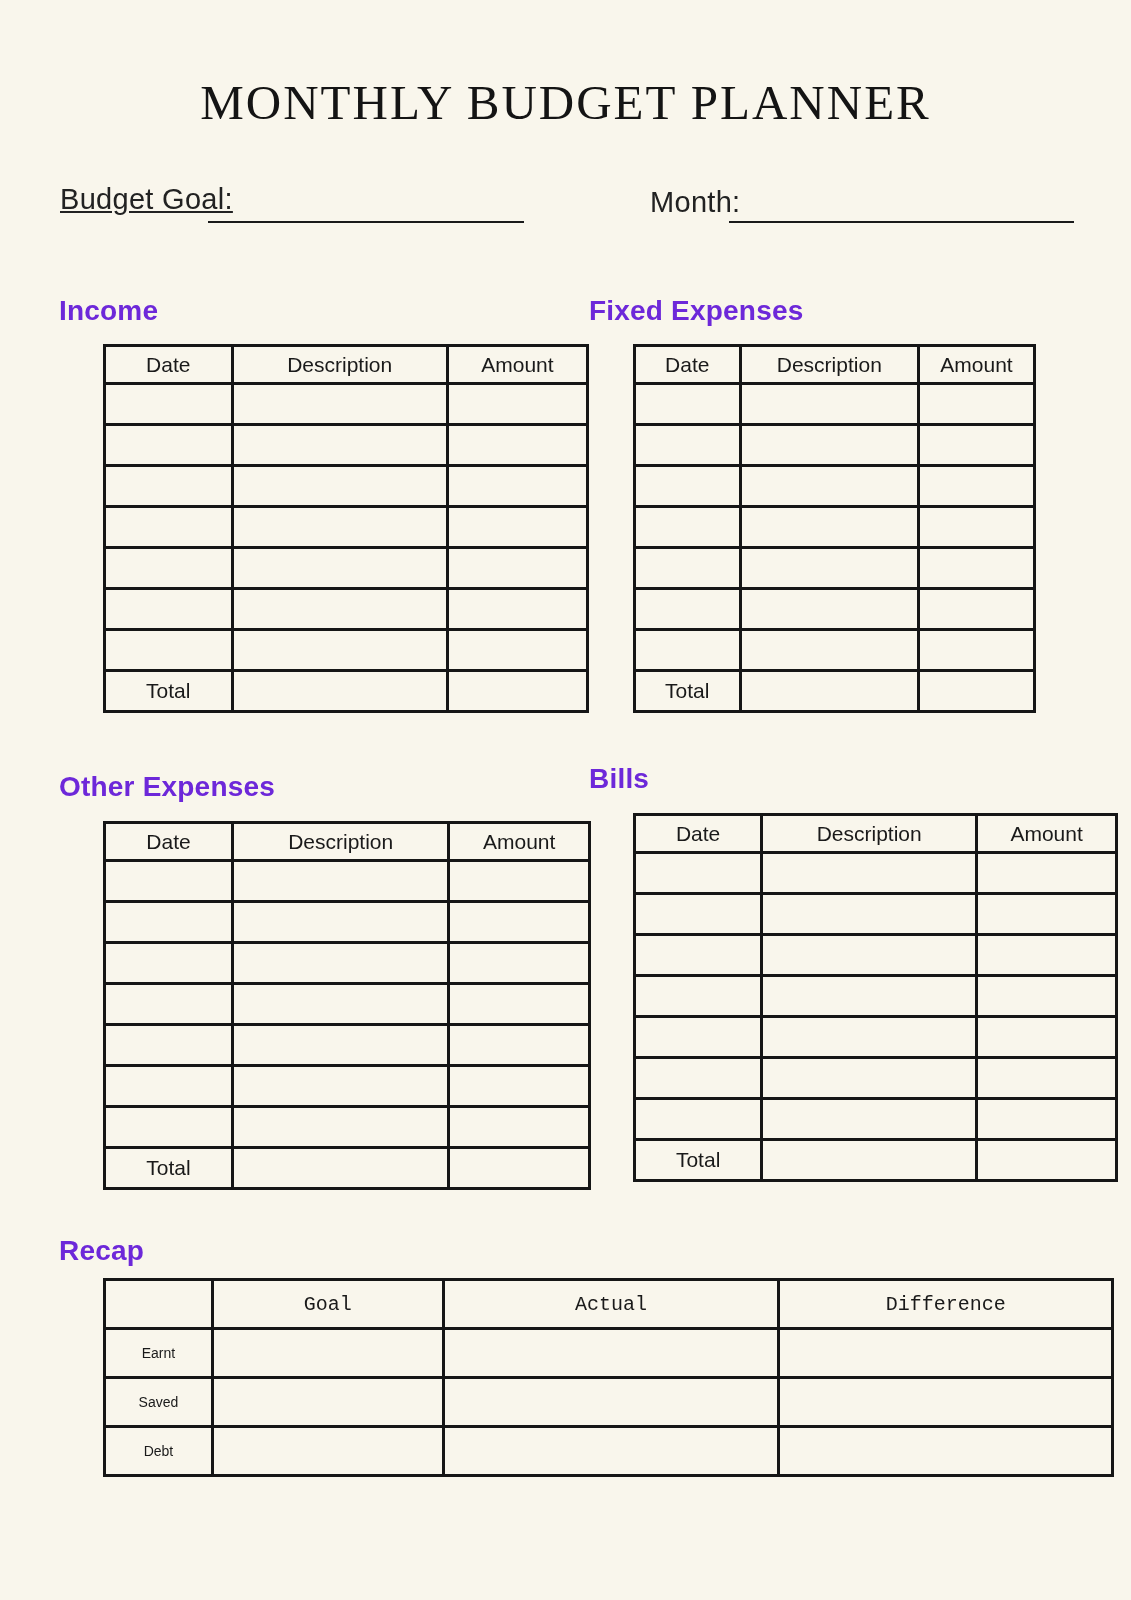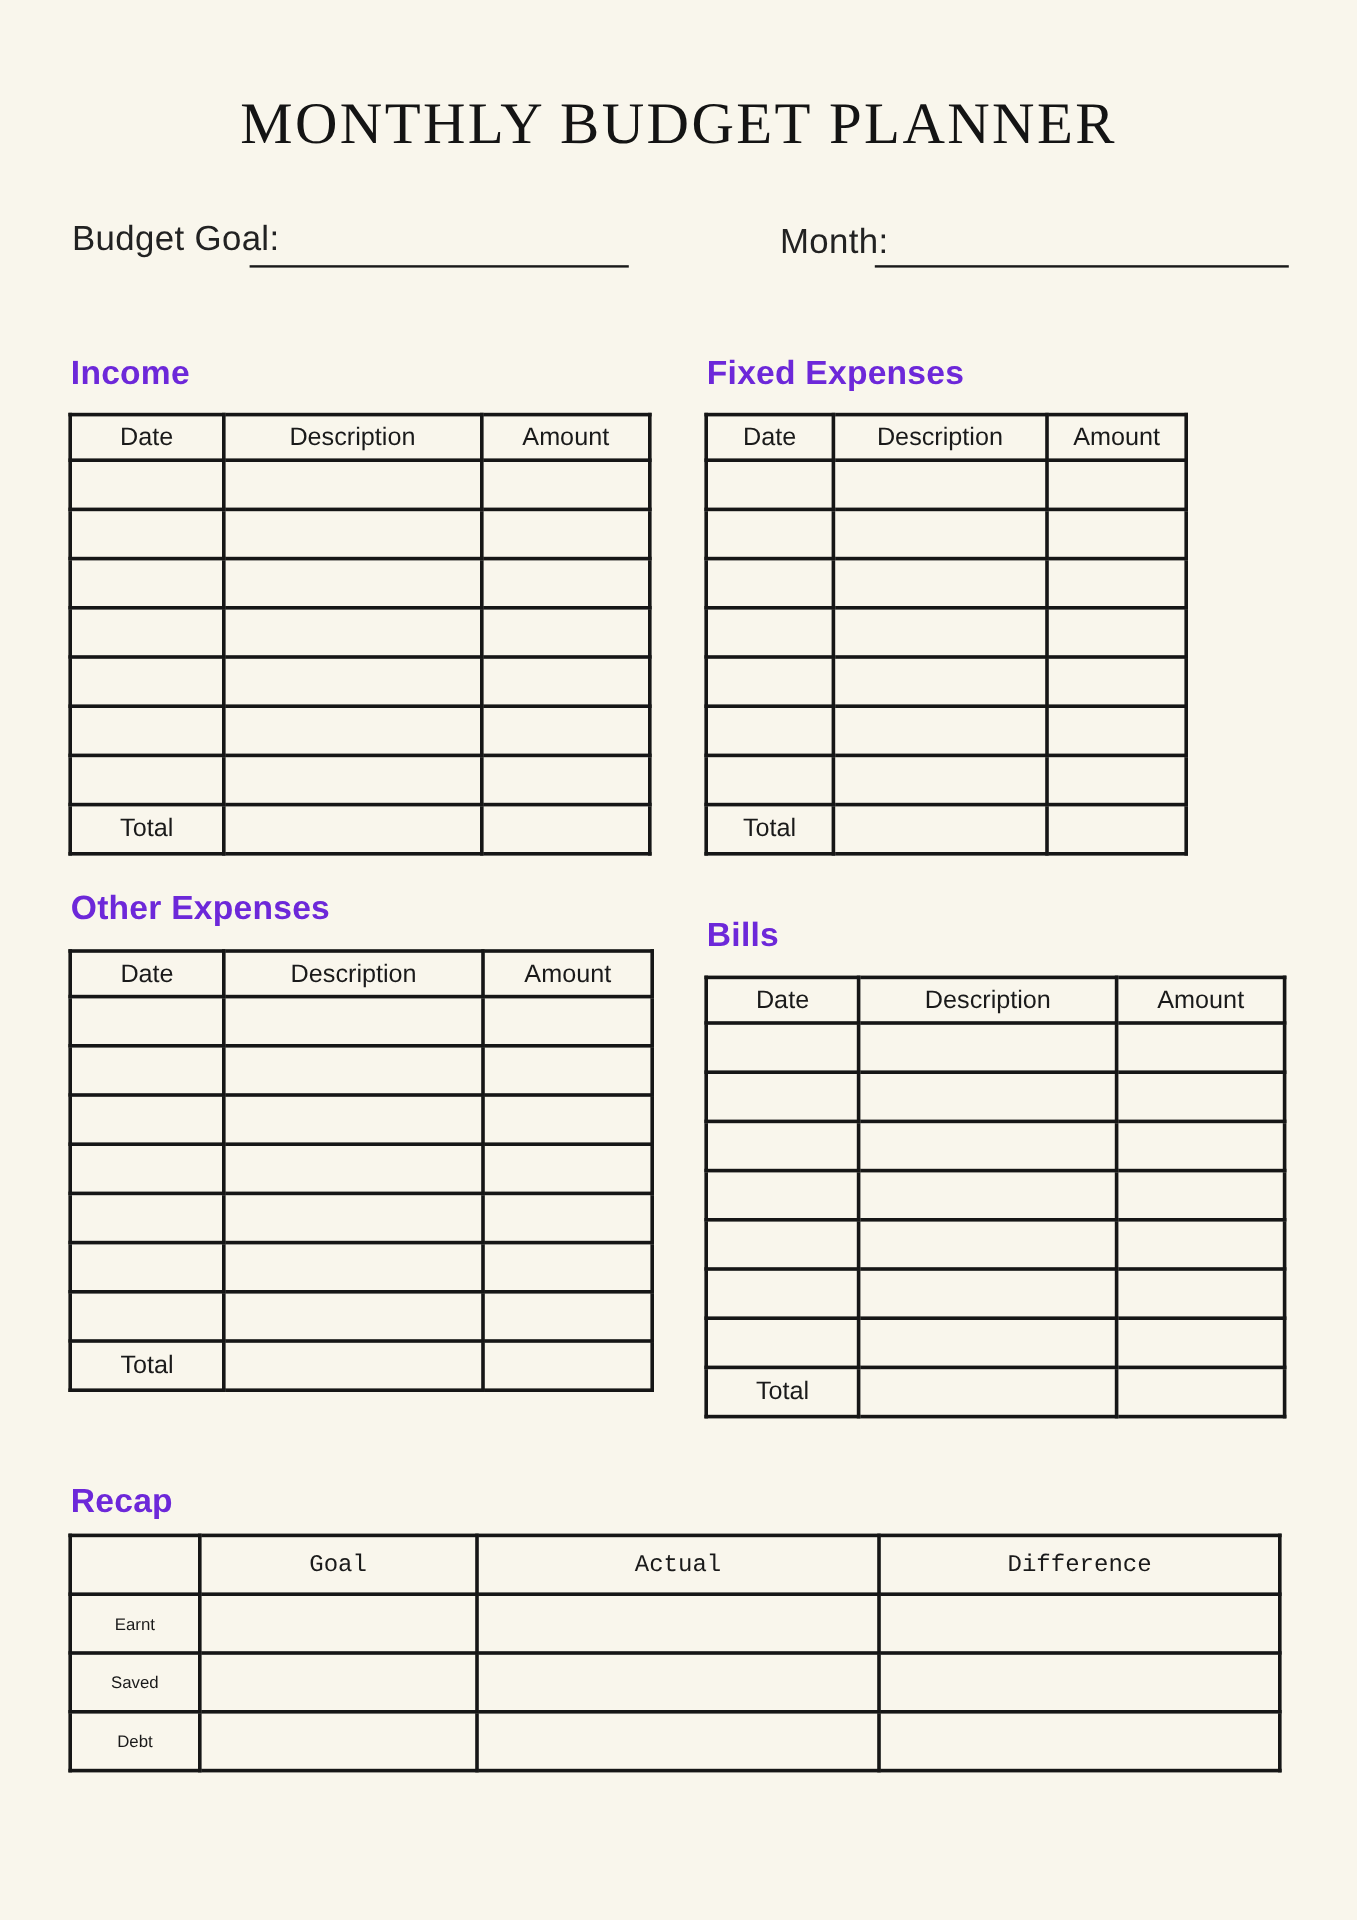--- a/index.html
+++ b/index.html
@@ -18,44 +18,44 @@
     position:absolute; top:74px; left:0; width:100%;
     margin:0; text-align:center;
     font-family:"Liberation Serif","DejaVu Serif",serif;
     font-weight:normal; font-size:49px; letter-spacing:2px;
     color:#141414;
   }
 
   .field-label {
     position:absolute; font-size:29px; color:#222; letter-spacing:0.3px;
   }
-  #budget-goal-label { left:60px; top:183px; }
+  #budget-goal-label { left:60px; top:183px;text-decoration:underline; }
   #month-label { left:650px; top:186px; }
   .fill-line { position:absolute; height:2px; background:#1a1a1a; }
   #budget-goal-line { left:208px; top:221px; width:316px; }
   #month-line { left:729px; top:221px; width:345px; }
 
   .sec { position:absolute; }
   #sec-income { left:57px;  top:296px; width:486px; }
   #sec-fixed  { left:587px; top:296px; width:403px; }
-  #sec-other  { left:57px;  top:742px; width:488px; }
+  #sec-other  { left:57px;  top:772px; width:488px; }
   #sec-bills  { left:587px; top:764px; width:485px; }
   #sec-recap  { left:57px;  top:1236px; width:1011px; }
 
   h2.sec-title {
     margin:0 0 0 2px; font-size:28px; font-weight:bold;
     line-height:30px; color:#6d28d9; letter-spacing:0.2px;
   }
   #sec-income table, #sec-fixed table { margin-top:18px; }
   #sec-other table { margin-top:19px; }
   #sec-bills table { margin-top:19px; }
   #sec-recap table { margin-top:12px; }
 
   table {
-    width:100%; border-collapse:collapse; table-layout:fixed;
+    width:100%; border-collapse:collapse; table-layout:fixed;margin-left:46px;
   }
   th, td {
     border:3px solid #161616;
     font-weight:normal; text-align:center; vertical-align:middle;
     padding:0; font-size:21px; color:#1a1a1a;
   }
   table.entry th { height:38px; }
   table.entry td { height:41px; }
   table.recap th { height:49px; font-size:20px;font-family:Liberation Mono, monospace; }
   table.recap td { height:49px; font-size:14px; }

